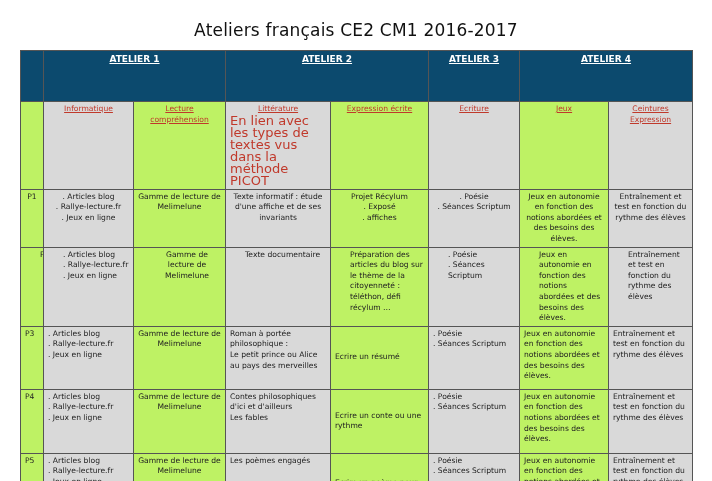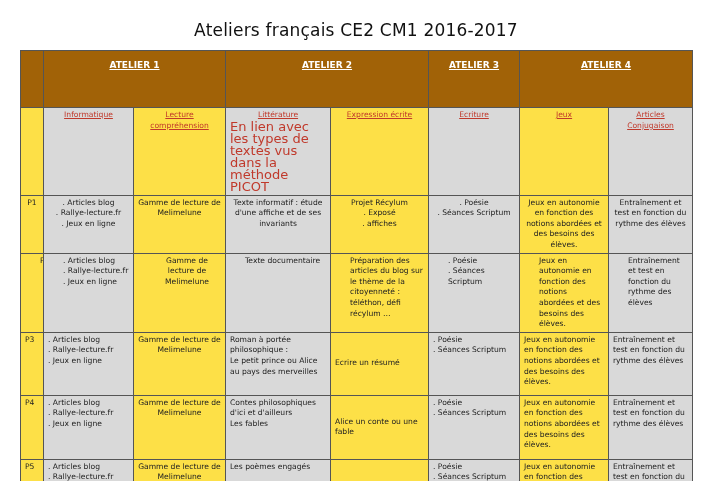--- a/index.html
+++ b/index.html
@@ -4,27 +4,27 @@
 <style>
   html, body { margin: 0; padding: 0; background: #ffffff; }
   body { width: 712px; height: 481px; position: relative; overflow: hidden;
          font-family: "DejaVu Sans", sans-serif; color: #222; }
   .title { position: absolute; top: 20px; left: 0; width: 712px; text-align: center;
            font-size: 17px; letter-spacing: 0.2px; color: #111; }
   table { position: absolute; top: 50px; left: 20px; border-collapse: collapse;
           table-layout: fixed; width: 672px; }
   td, th { border: 1px solid #555; vertical-align: top; padding: 2px 4px;
            font-size: 7.6px; line-height: 10.6px; font-weight: normal; overflow: hidden; }
-  .atelier-row th { background: #a16207; color: #fff; height: 45px; text-align: center;
-                    font-weight: bold; font-size: 9px; text-decoration: underline; padding-top: 9px; }
+  .atelier-row th { background: #0c4a6e; color: #fff; height: 45px; text-align: center;
+                    font-weight: bold; font-size: 9px; text-decoration: underline; padding-top: 3px; }
   .sub-row td { height: 44px; }
   .sub-row .sublabel { color: #c0392b; text-decoration: underline; display: block; text-align: center; }
   .sub-row .subnote { color: #c0392b; font-size: 13px; line-height: 12px; display: block; }
   .gray { background: #d9d9d9; }
-  .white { background: #fde047; }
+  .white { background: #bef264; }
   .center { text-align: center; }
   .vmid { vertical-align: middle; }
   .line { display: block; }
   .r1 td { height: 51px; text-align: center; }
   .r2 td { height: 59px; padding-left: 19px; }
   .r3 td { height: 58px; }
   .r4 td { height: 59px; }
   .r5 td { height: 65px; margin-left: 10px; }
 </style>
 </head>
@@ -68,21 +68,21 @@
       <td class="white">
           <span class="sublabel">Expression écrite</span>
         </td>
       <td class="gray">
           <span class="sublabel">Ecriture</span>
         </td>
       <td class="white">
           <span class="sublabel">Jeux</span>
         </td>
       <td class="gray">
-          <span class="sublabel">Articles Conjugaison</span>
+          <span class="sublabel">Ceintures Expression</span>
         </td>
     </tr>
   <tr class="r1">
         <td class="white">P1</td>
         <td class="gray">
           <span class="line">. Articles blog</span>
           <span class="line">. Rallye-lecture.fr</span>
           <span class="line">. Jeux en ligne</span>
         </td>
         <td class="white center">Gamme de lecture de Melimelune</td>
@@ -150,21 +150,21 @@
           <span class="line">. Articles blog</span>
           <span class="line">. Rallye-lecture.fr</span>
           <span class="line">. Jeux en ligne</span>
         </td>
         <td class="white center">Gamme de lecture de Melimelune</td>
         <td class="gray">
           <span class="line">Contes philosophiques d'ici et d'ailleurs</span>
           <span class="line">Les fables</span>
         </td>
         <td class="white vmid">
-          <span class="line">Alice un conte ou une fable</span>
+          <span class="line">Ecrire un conte ou une rythme</span>
         </td>
         <td class="gray">
           <span class="line">. Poésie</span>
           <span class="line">. Séances Scriptum</span>
         </td>
         <td class="white">Jeux en autonomie en fonction des notions abordées et des besoins des élèves.</td>
         <td class="gray">Entraînement et test en fonction du rythme des élèves</td>
       </tr>
       <tr class="r5">
         <td class="white">P5</td>

